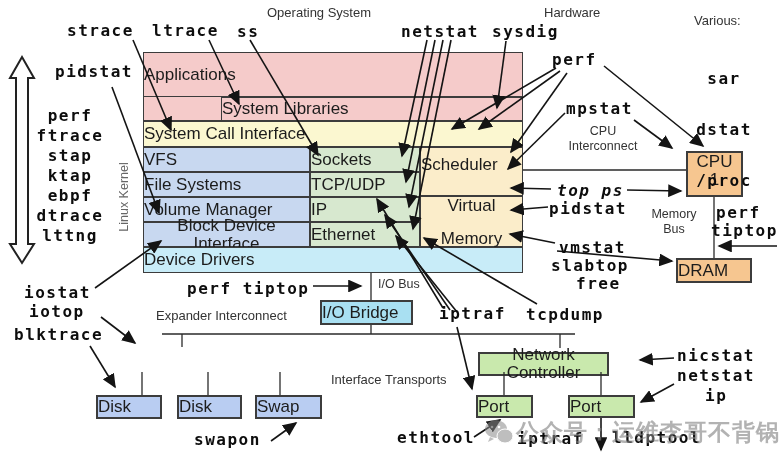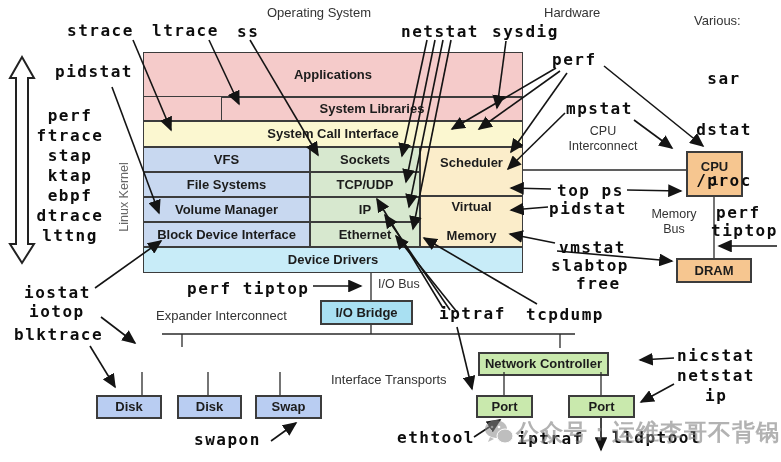--- a/index.html
+++ b/index.html
@@ -1,20 +1,20 @@
 <!DOCTYPE html>
 <html><head>
 <meta charset="utf-8">
 <style>
   html,body{margin:0;padding:0;background:#fff;}
   #stage{position:relative;width:781px;height:462px;background:#ffffff;
          font-family:"Liberation Sans",sans-serif;overflow:hidden;}
   .box{position:absolute;box-sizing:border-box;border:1px solid #3c3c3c;
-       display:flex;align-items:center;justify-content:center;text-align:center;
-       font-weight:bold;font-size:13px;color:#1c1c1c;line-height:1.05;z-index:2;}
+       display:flex;align-items:center;text-align:center;
+       font-weight:normal;font-size:17px;color:#1c1c1c;line-height:1.05;z-index:2;}
   .thick{border-width:2px;}
   .mono{position:absolute;font-family:"DejaVu Sans Mono","Liberation Mono",monospace;
         font-weight:bold;font-size:16px;letter-spacing:1.5px;color:#0d0d0d;
         white-space:nowrap;z-index:4;line-height:1;}
   .plain{position:absolute;font-size:13px;color:#333;white-space:nowrap;z-index:4;line-height:1;}
   .small{font-size:12.5px;}
   .stack{position:absolute;text-align:center;z-index:4;}
   .stack div{line-height:20px;}
   .vstack div{line-height:19px;margin-top:32px;}
   .vlabel{position:absolute;left:124px;top:197px;transform:translate(-50%,-50%) rotate(-90deg);
@@ -142,21 +142,21 @@
     <div>dtrace</div>
     <div>lttng</div>
   </div>
 
   <div class="stack mono vstack" style="left:688px;top:37px;width:72px;">
     <div>sar</div>
     <div>dstat</div>
     <div>/proc</div>
   </div>
 
-  <div class="mono" style="left:557px;top:183px;">top ps</div>
+  <div class="mono" style="left:557px;top:183px;font-style:italic;">top ps</div>
   <div class="mono" style="left:549px;top:201px;">pidstat</div>
   <div class="mono" style="left:559px;top:240px;">vmstat</div>
   <div class="mono" style="left:551px;top:258px;">slabtop</div>
   <div class="mono" style="left:576px;top:276px;">free</div>
   <div class="mono" style="left:716px;top:205px;">perf</div>
   <div class="mono" style="left:711px;top:223px;">tiptop</div>
   <div class="mono" style="left:187px;top:281px;">perf tiptop</div>
   <div class="mono" style="left:24px;top:285px;">iostat</div>
   <div class="mono" style="left:29px;top:304px;">iotop</div>
   <div class="mono" style="left:14px;top:327px;">blktrace</div>

